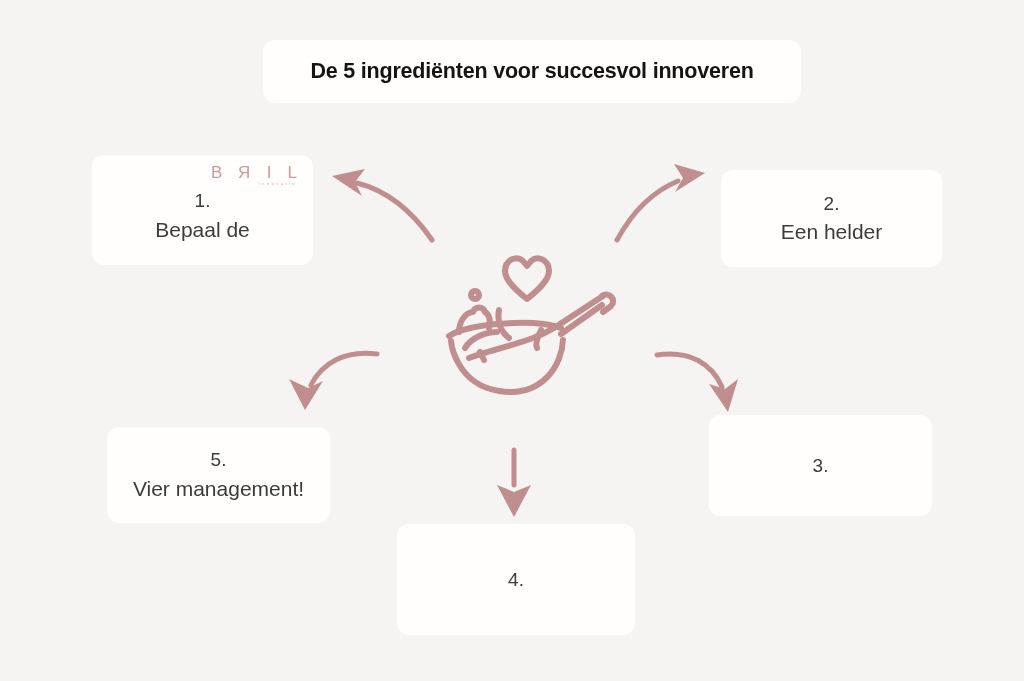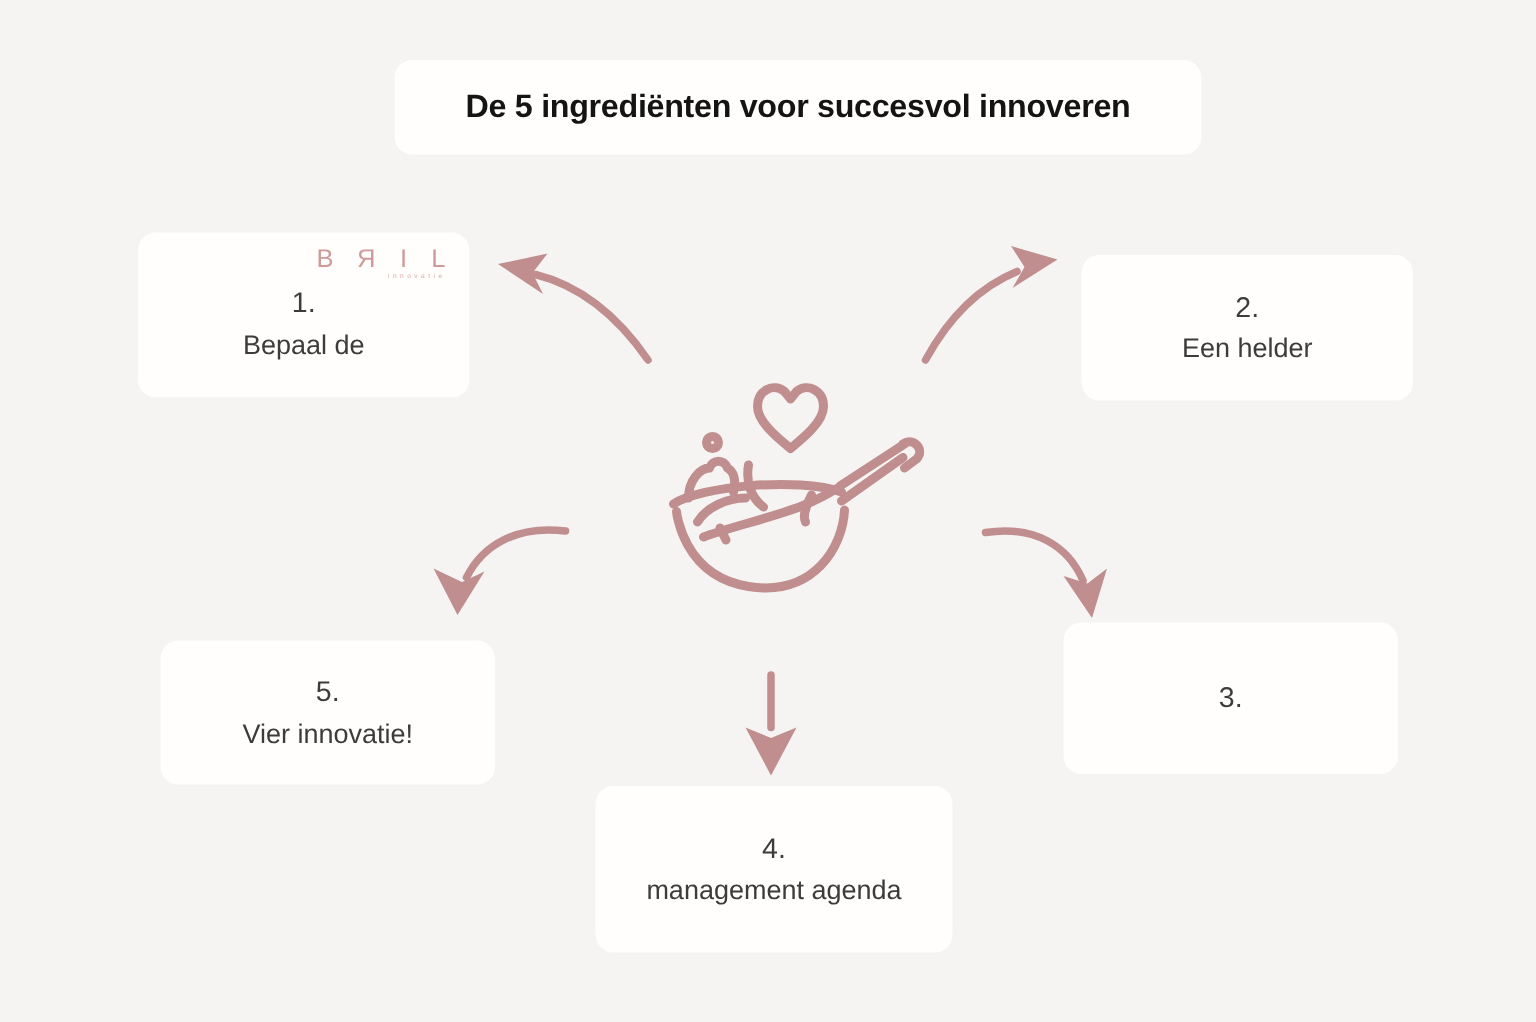--- a/index.html
+++ b/index.html
@@ -52,21 +52,21 @@
     box-sizing: border-box;
     padding: 6px 10px;
   }
   .card .num {
     font-size: 19px;
     color: #3c3c3c;
     line-height: 1.45;
     font-weight: 400;
   }
   .card .line {
-    font-size: 18px;
+    font-size: 21px;
     color: #3c3c3c;
     line-height: 1.45;
     white-space: nowrap;
     font-weight: 400;
   }
 
   #card1 { left: 92px;  top: 155px; width: 221px; height: 110px; }
   #card2 { left: 721px; top: 170px; width: 221px; height: 97px;  }
   #card3 { left: 709px; top: 415px; width: 223px; height: 101px; }
   #card4 { left: 397px; top: 524px; width: 238px; height: 111px; }
@@ -209,21 +209,20 @@
     <div class="num">2.</div>
     <div class="line">Een helder</div>
   </div>
 
   <div class="card" id="card3">
     <div class="num">3.</div>
   </div>
 
   <div class="card" id="card4">
     <div class="num">4.</div>
-    <div class="line">management agenda</div>
   </div>
 
   <div class="card" id="card5">
     <div class="num">5.</div>
-    <div class="line">Vier innovatie!</div>
+    <div class="line">Vier management!</div>
   </div>
 
 </div>
 
 </body></html>

